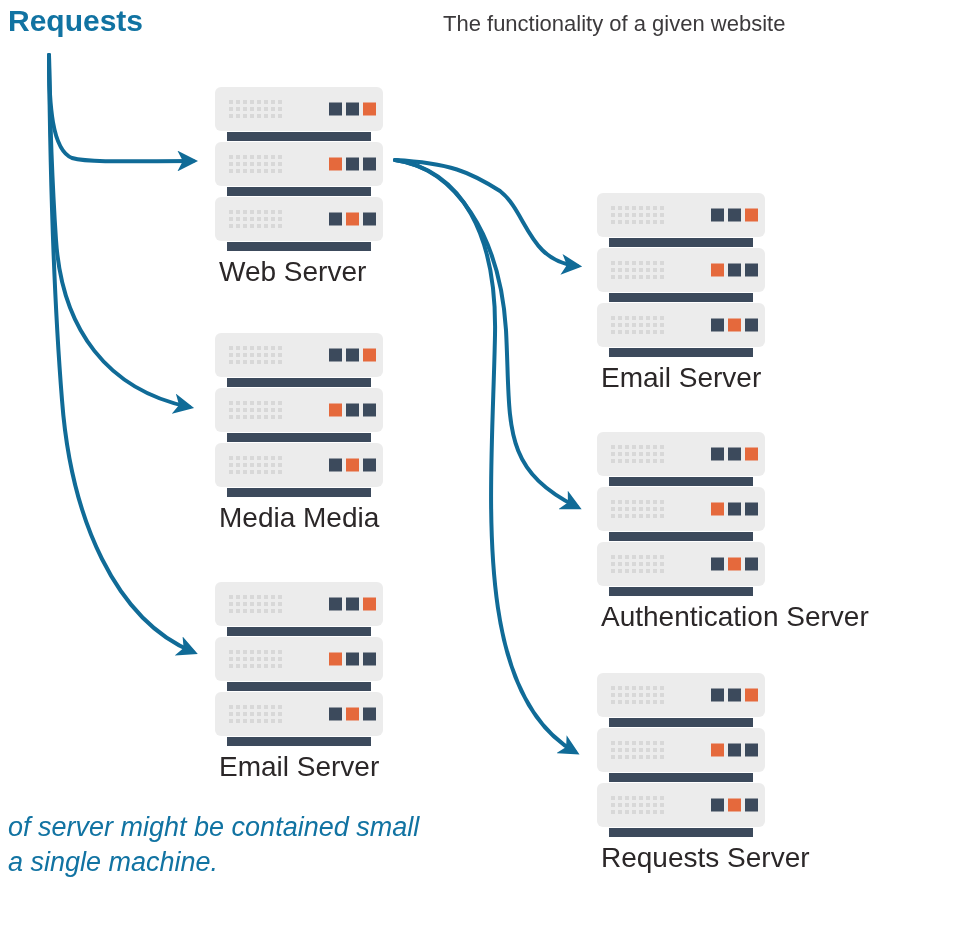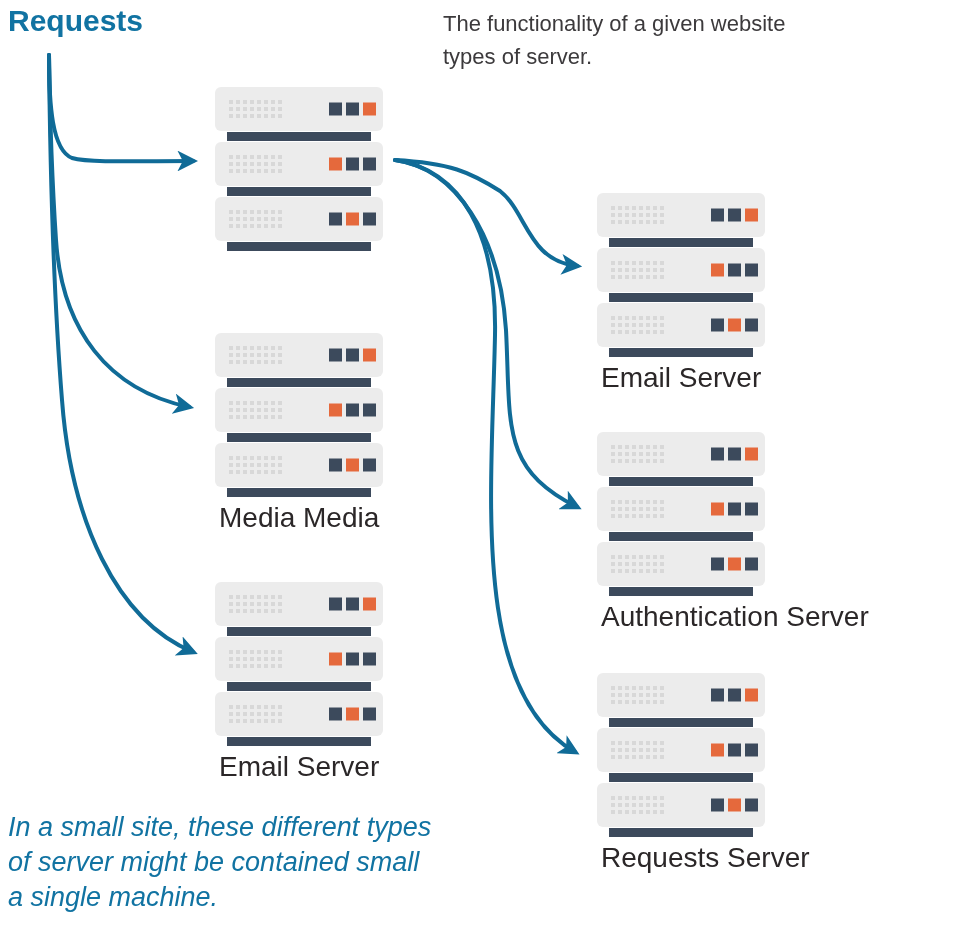--- a/index.html
+++ b/index.html
@@ -47,25 +47,23 @@
 </style>
 </head>
 <body>
 
 <div id="canvas">
 
   <div id="requests-label" class="abs">Requests</div>
 
   <div id="top-paragraph" class="abs">
     <div>The functionality of a given website</div>
-    <div>types of server.</div>
   </div>
 
   <div id="bottom-note" class="abs">
-    <div>In a small site, these different types</div>
     <div>of server might be contained small</div>
     <div>a single machine.</div>
   </div>
 
   <svg id="arrow-layer" class="abs" viewBox="0 0 976 930" xmlns="http://www.w3.org/2000/svg">
     <defs>
       <marker id="ah" viewBox="0 0 10 10" refX="7.5" refY="5" markerWidth="5.2" markerHeight="5.2" markerUnits="strokeWidth" orient="auto">
         <path d="M0 0 L10 5 L0 10 L2.6 5 Z" fill="#106b97"></path>
       </marker>
     </defs>
@@ -178,20 +176,21 @@
               <span></span>
             </div>
             <div class="leds">
               <span class="led" style="background: rgb(60, 74, 92);"></span>
               <span class="led" style="background: rgb(229, 105, 60);"></span>
               <span class="led" style="background: rgb(60, 74, 92);"></span>
             </div>
           </div>
           <div class="bar"></div>
         </div>
+    <div class="server-label">Web Server</div>
   </div>
       <div class="server" style="left: 215px; top: 333px;">
     <div class="units">
           <div class="unit">
             <div class="dots">
               <span></span>
               <span></span>
               <span></span>
               <span></span>
               <span></span>

